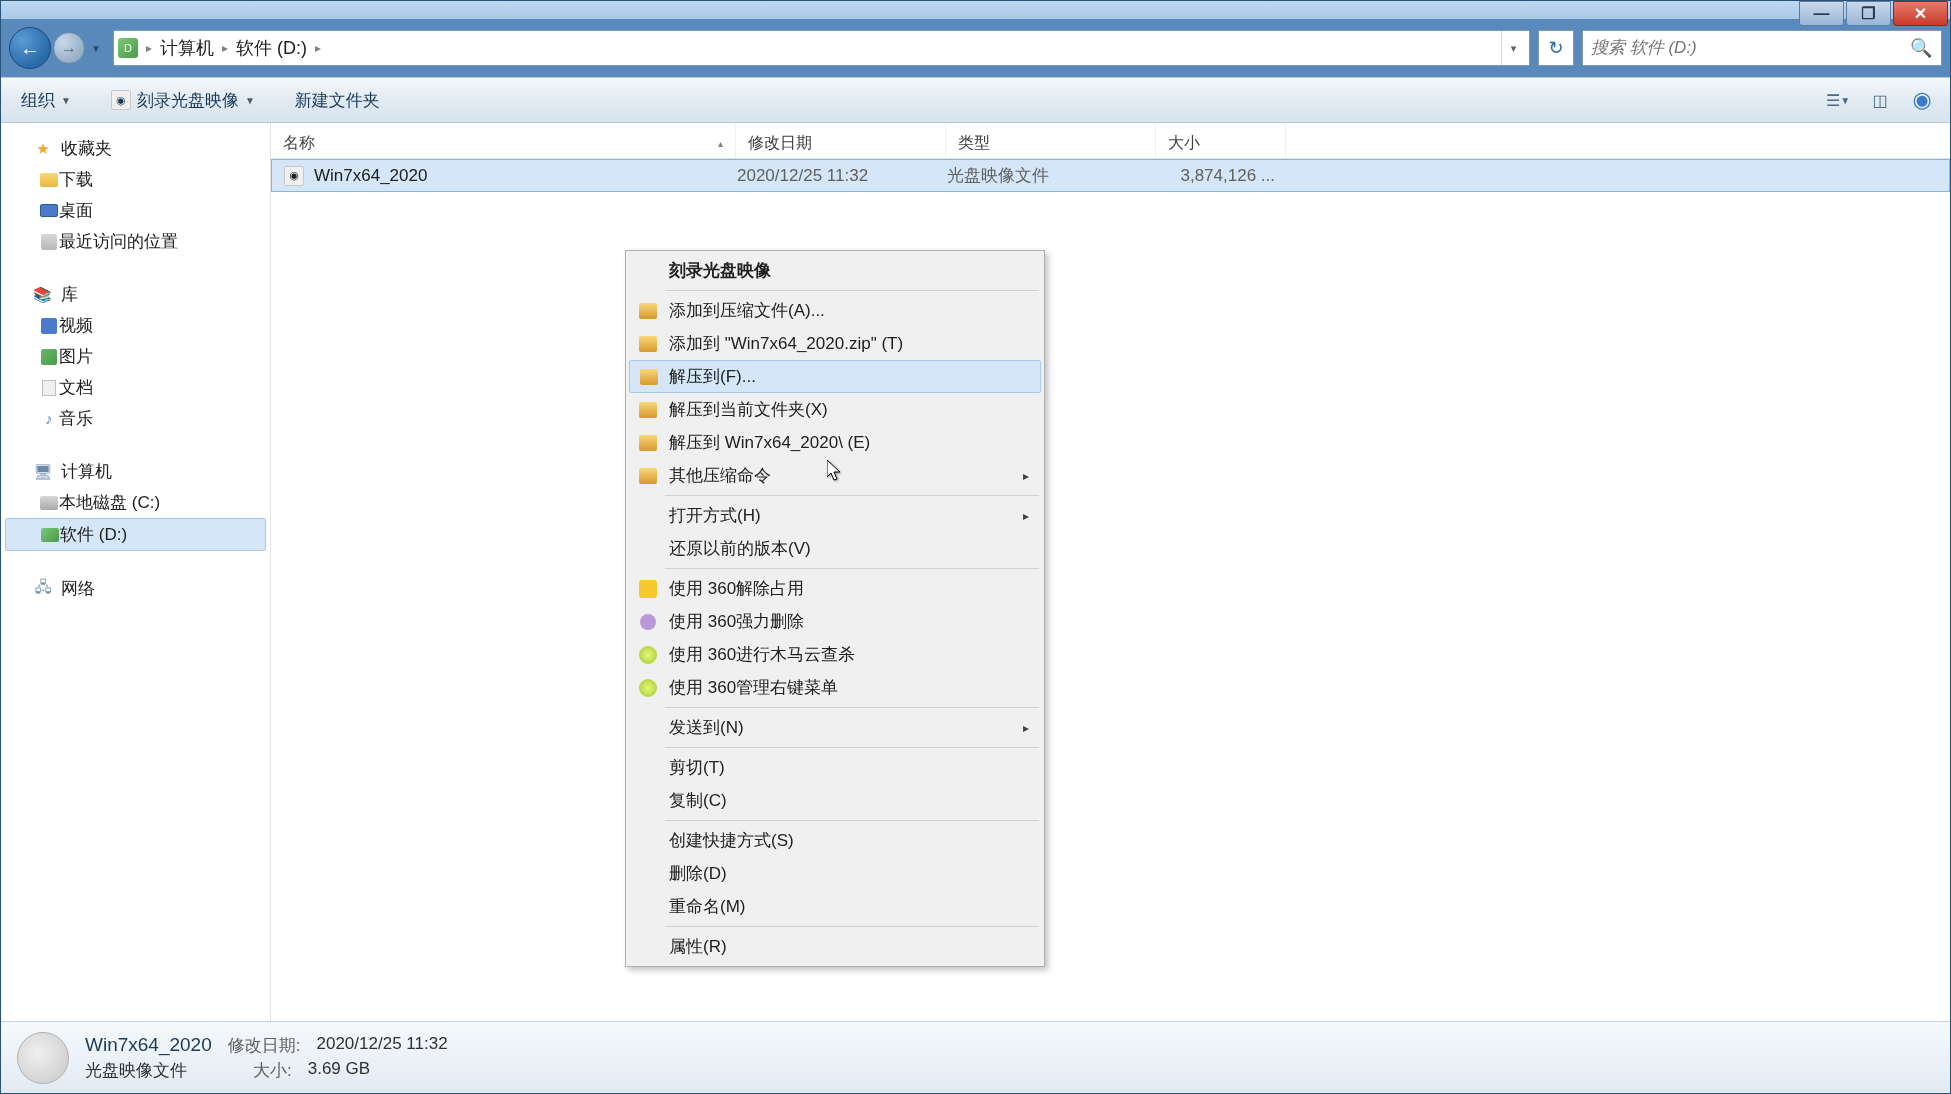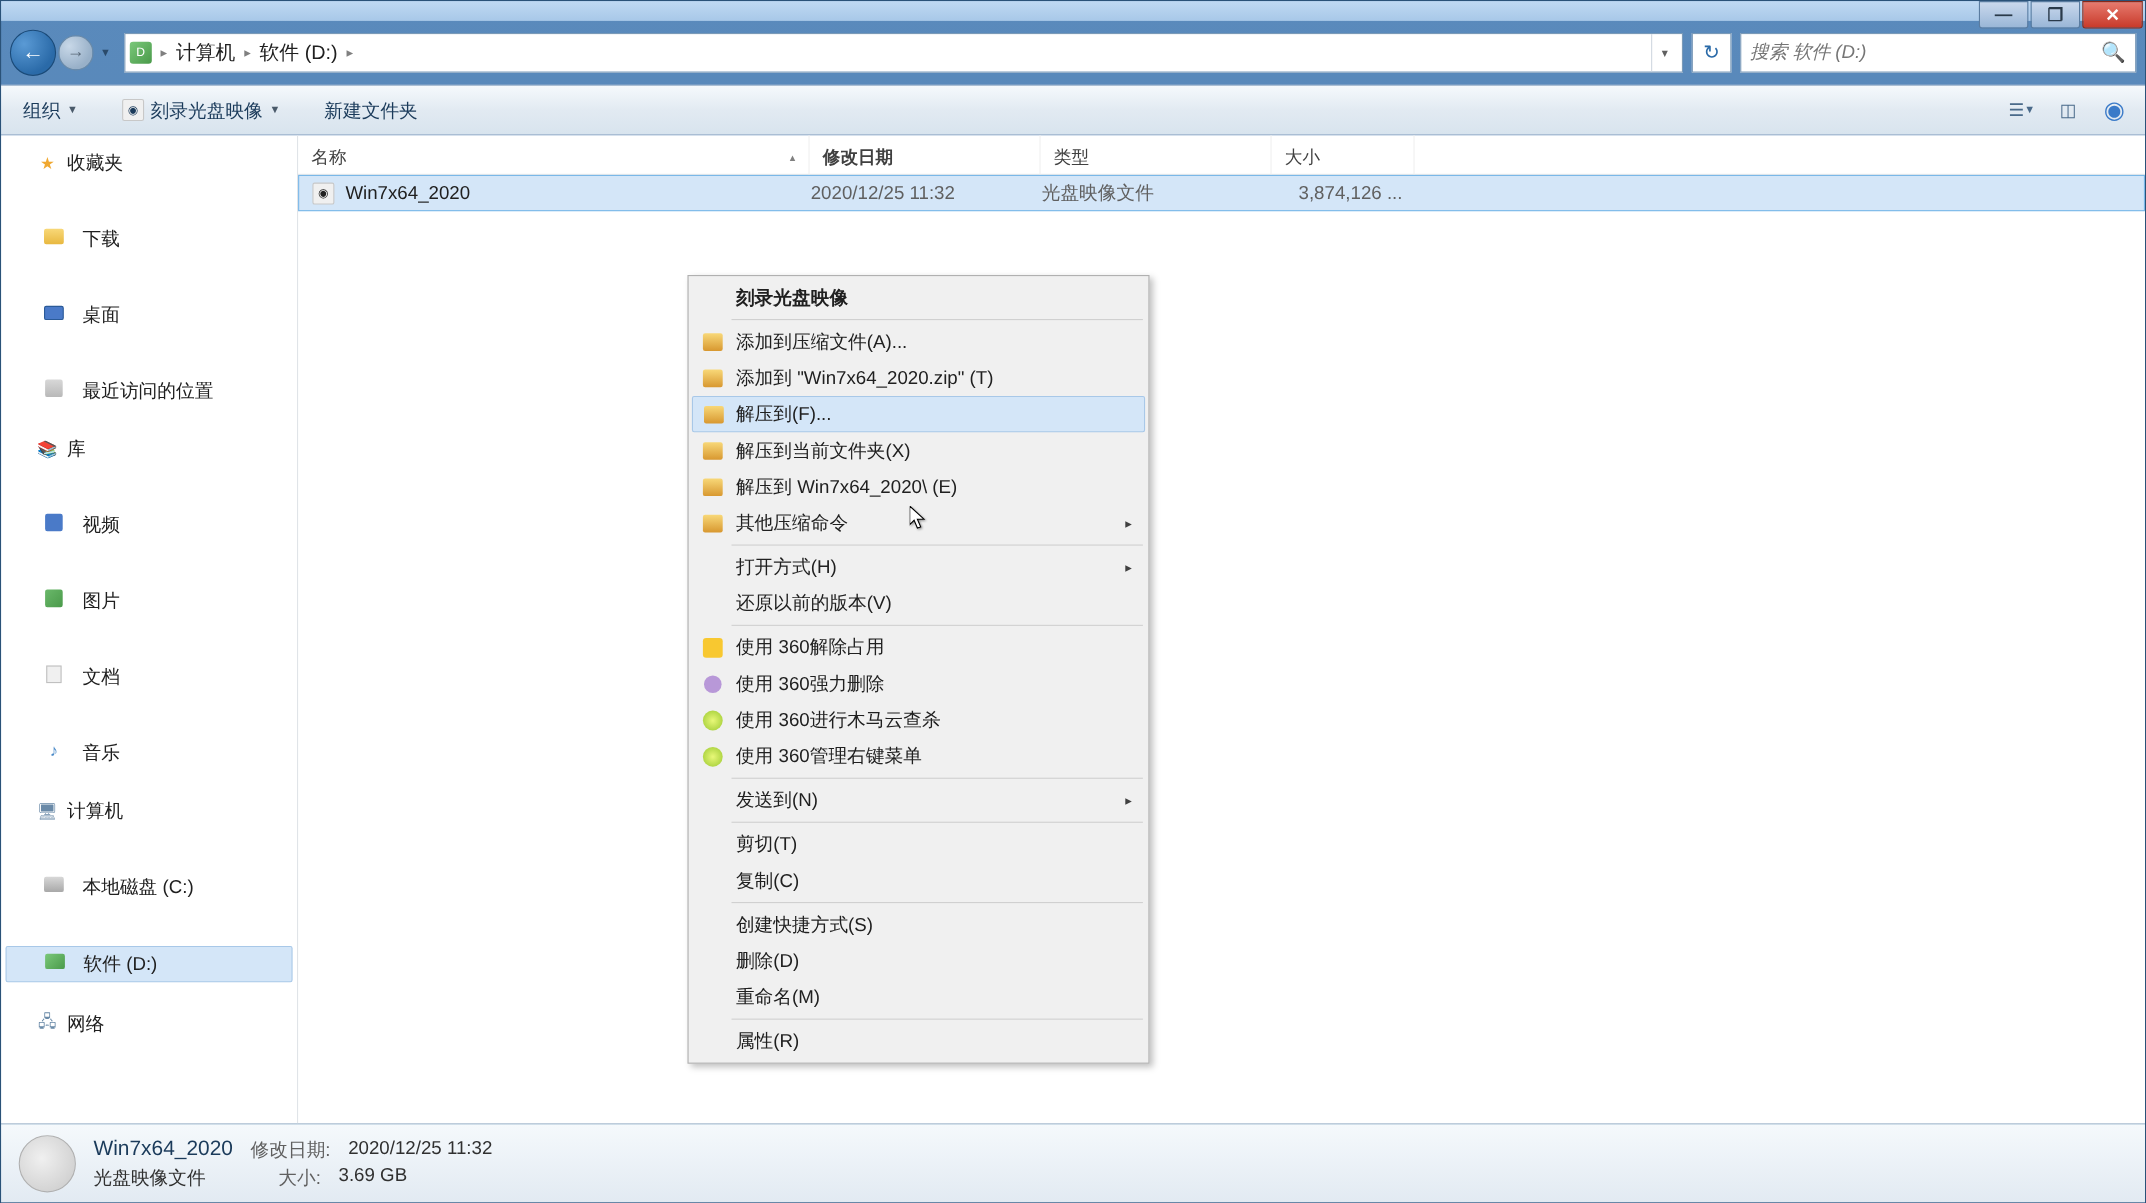--- a/index.html
+++ b/index.html
@@ -34,21 +34,21 @@
     .tb-item { display: flex; align-items: center; gap: 6px; font-size: 17px; color: #1a3a5a; cursor: pointer; padding: 4px 8px; }
     .tb-drop { font-size: 10px; color: #4a5a6a; }
     .tb-right { margin-left: auto; display: flex; align-items: center; gap: 10px; }
     .tb-icon-btn { width: 32px; height: 28px; display: flex; align-items: center; justify-content: center; cursor: pointer; color: #4a6a8a; }
     
     .main-area { display: flex; height: calc(100% - 18px - 58px - 46px - 72px); background: #fff; }
     
     .sidebar { width: 270px; border-right: 1px solid #e0e4e8; padding: 10px 4px; overflow-y: auto; }
     .tree-group { margin-bottom: 22px; }
     .tree-header { display: flex; align-items: center; gap: 8px; padding: 4px 8px; font-size: 17px; color: #202020; cursor: pointer; }
-    .tree-item { display: flex; gap: 16px; padding: 4px 8px 4px 34px; font-size: 17px; color: #202020; cursor: pointer; margin-top: 38px; }
+    .tree-item { display: flex; align-items: center; gap: 0; padding: 4px 8px 4px 34px; font-size: 17px; color: #202020; cursor: pointer; }
     .tree-item.selected { background: #d4e6f8; border: 1px solid #a8c8e8; border-radius: 2px; }
     .tree-icon { width: 20px; height: 18px; display: flex; align-items: center; justify-content: center; font-size: 15px; }
     .tree-expand { width: 12px; font-size: 11px; color: #808080; }
     
     .i-star { color: #f0a830; }
     .i-folder { background: linear-gradient(to bottom, #f8d878 0%, #e8b840 100%); border-radius: 2px; width: 18px; height: 14px; }
     .i-desktop { background: #4a7ac8; width: 18px; height: 13px; border-radius: 2px; border: 1px solid #2a5a98; }
     .i-recent { background: linear-gradient(to bottom, #d8d8d8 0%, #b8b8b8 100%); width: 16px; height: 16px; border-radius: 2px; }
     .i-library { color: #7a9ac8; }
     .i-video { background: #4a7ac8; width: 16px; height: 16px; border-radius: 2px; }
@@ -56,21 +56,21 @@
     .i-doc { background: #f0f0f0; border: 1px solid #c0c0c0; width: 14px; height: 16px; }
     .i-music { color: #4a8ac8; }
     .i-computer { color: #6a8aa8; }
     .i-drive { background: linear-gradient(to bottom, #d8d8d8 0%, #a8a8a8 100%); width: 18px; height: 14px; border-radius: 2px; position: relative; }
     .i-drive-d { background: linear-gradient(135deg, #7ac87a 0%, #4a9a4a 100%); width: 18px; height: 14px; border-radius: 2px; }
     .i-network { color: #6a8aa8; }
     
     .content { flex: 1; display: flex; flex-direction: column; position: relative; }
     .list-header { display: flex; border-bottom: 1px solid #e8e8e8; font-size: 16px; color: #404040; height: 36px; }
     .list-col { padding: 20px 12px; border-right: 1px solid #f0f0f0; cursor: pointer; display: flex; align-items: center; }
-    .col-name { width: 465px; } .col-date { width: 210px; font-weight: bold; } .col-type { width: 210px; } .col-size { width: 130px; }
+    .col-name { width: 465px; } .col-date { width: 210px; } .col-type { width: 210px; } .col-size { width: 130px; }
     .sort-ind { margin-left: auto; font-size: 10px; color: #808080; }
     
     .list-body { flex: 1; }
     .list-row { display: flex; align-items: center; height: 33px; font-size: 17px; color: #202020; cursor: pointer; }
     .list-row.selected { background: #d4e6f8; border: 1px solid #7ab8e8; }
     .cell-name { width: 465px; padding-left: 12px; display: flex; align-items: center; gap: 10px; }
     .cell-date { width: 210px; color: #606060; } .cell-type { width: 210px; color: #606060; } .cell-size { width: 130px; color: #606060; text-align: right; padding-right: 12px; }
     .file-icon { width: 20px; height: 20px; background: #f0f0f0; border: 1px solid #c8c8c8; border-radius: 2px; display: flex; align-items: center; justify-content: center; font-size: 11px; }
     
     .context-menu { position: absolute; left: 625px; top: 250px; width: 420px; background: #f0f0f0; border: 1px solid #b0b0b0; box-shadow: 3px 3px 6px rgba(0,0,0,0.25); padding: 3px; z-index: 1000; font-size: 17px; }

